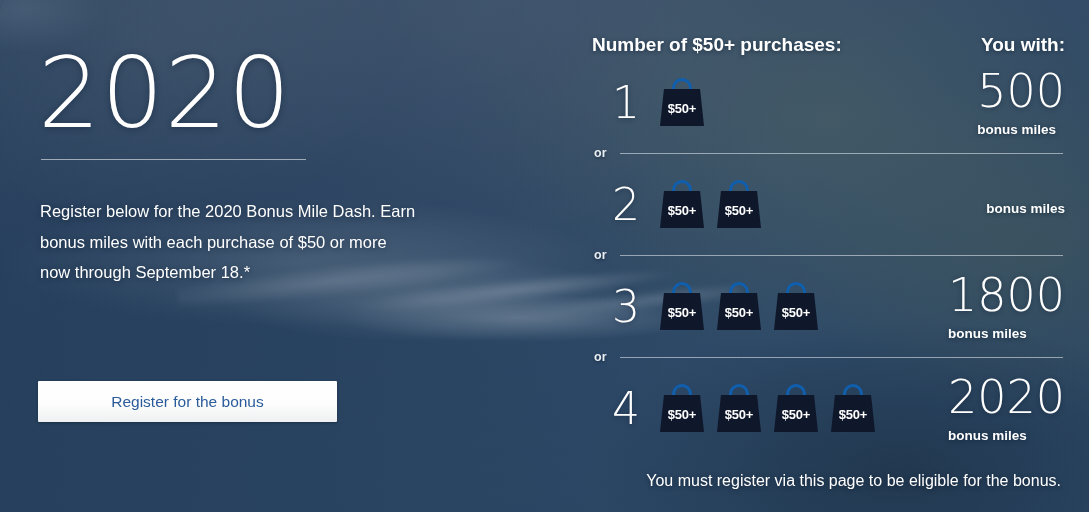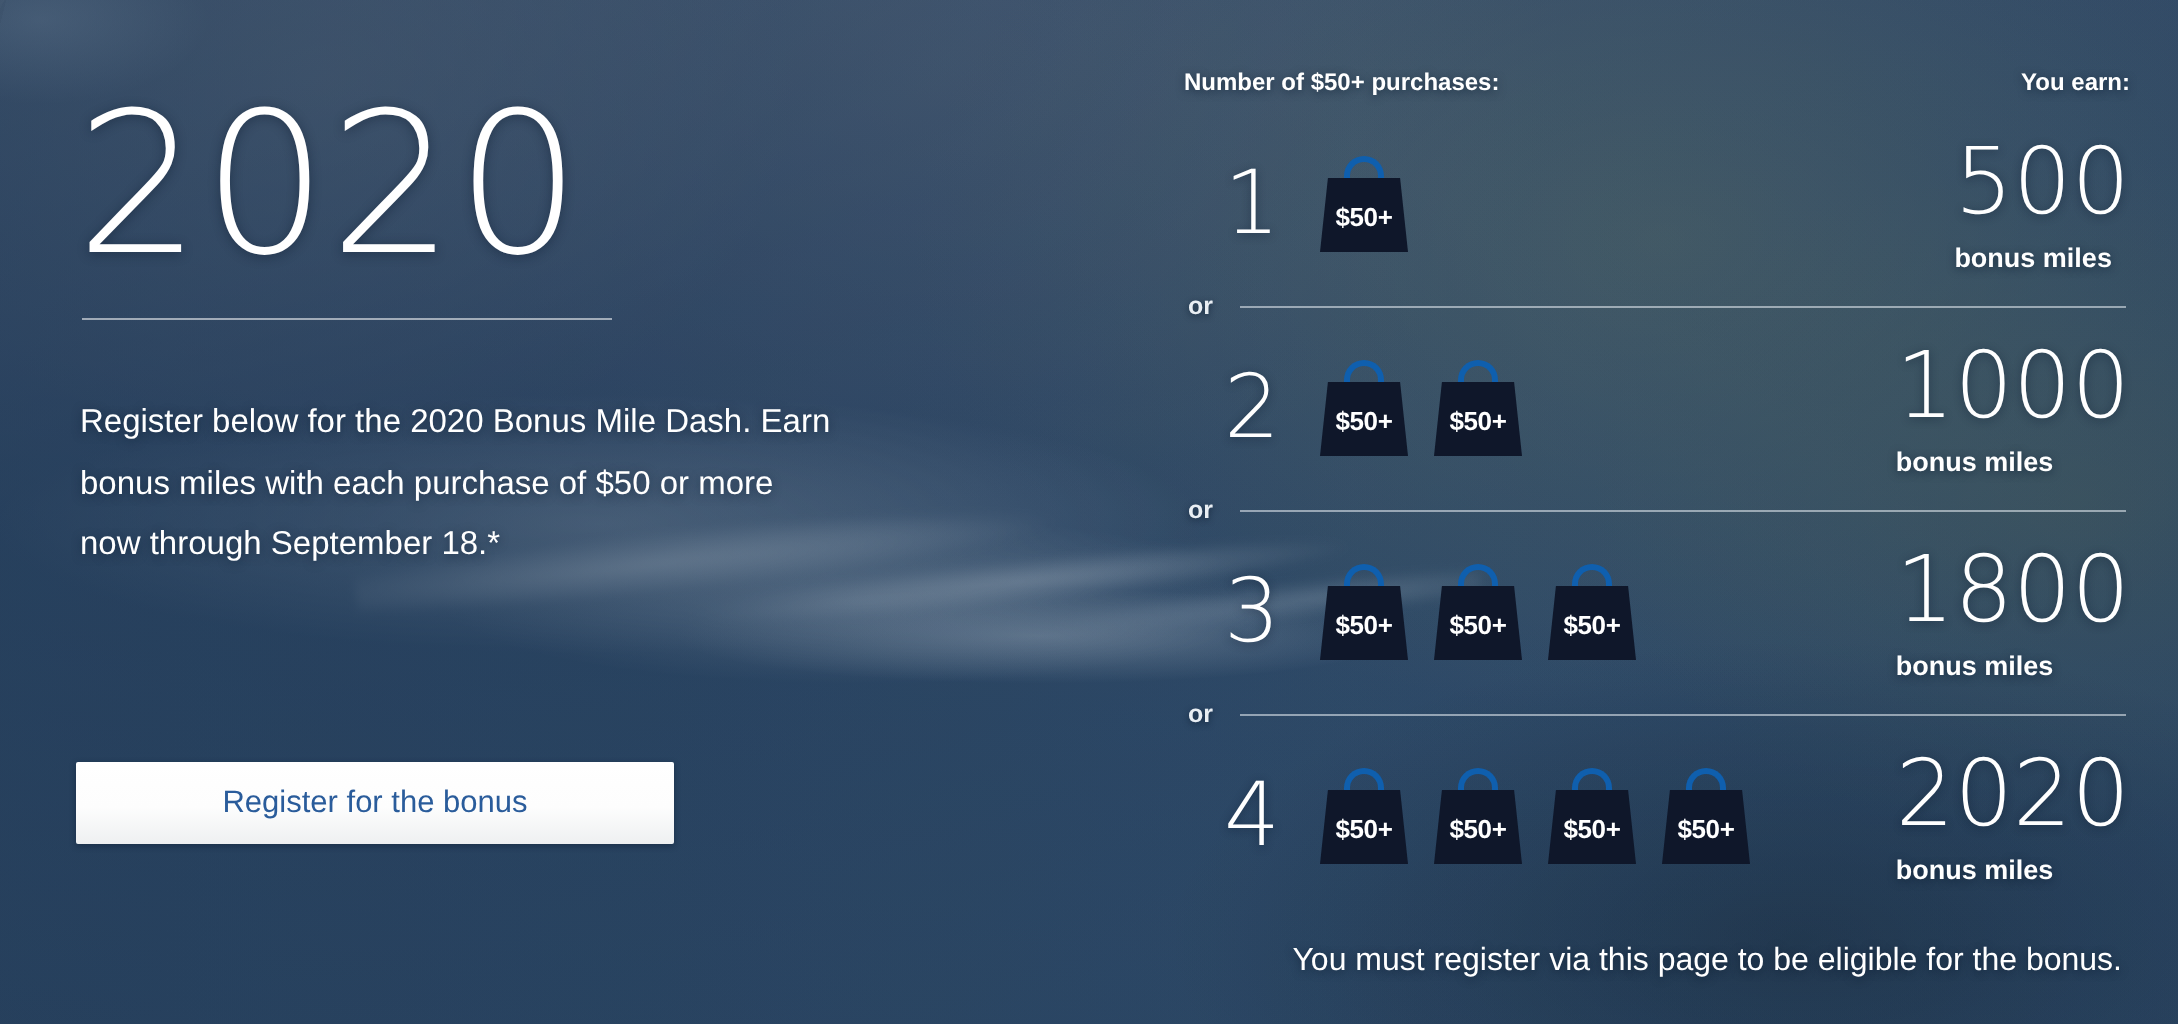--- a/index.html
+++ b/index.html
@@ -141,21 +141,21 @@
     position: absolute;
     left: 560px; top: 34px;
     width: 505px;
     height: 450px;
   }
 
   .col-heads {
     position: relative;
     height: 24px;
     color: #ffffff;
-    font-size: 12px;
+    font-size: 19px;
     font-weight: 700;
     text-shadow: 0 1px 4px rgba(10,25,45,0.55);
   }
   .head-purchases { position: absolute; left: 32px; top: 0; }
   .head-earn { position: absolute; right: 0; top: 0; }
 
   .tier-row {
     position: relative;
     height: 88px;
   }
@@ -286,21 +286,21 @@
     <div class="title-rule"></div>
     <div class="blurb">Register below for the 2020 Bonus Mile Dash. Earn bonus miles with each purchase of $50 or more now through September 18.*</div>
   </div>
 
   <button class="register-btn">Register for the bonus</button>
 
   <div class="right-col">
 
     <div class="col-heads">
       <span class="head-purchases">Number of $50+ purchases:</span>
-      <span class="head-earn">You earn:</span>
+      <span class="head-earn">You with:</span>
     </div>
 
     <div class="tier-row">
       <div class="tier-count">1</div>
       <div class="bags">
         <div class="bag">
           <div class="bag-handle"></div>
           <div class="bag-body">
             <span class="bag-label">$50+</span>
           </div>
@@ -327,21 +327,20 @@
           </div>
         </div>
         <div class="bag">
           <div class="bag-handle"></div>
           <div class="bag-body">
             <span class="bag-label">$50+</span>
           </div>
         </div>
       </div>
       <div class="tier-earn">
-        <div class="earn-value">1000</div>
         <div class="earn-unit">bonus miles</div>
       </div>
     </div>
 
     <div class="or-divider">
       <span class="or-label">or</span>
       <span class="or-line"></span>
     </div>
 
     <div class="tier-row">

